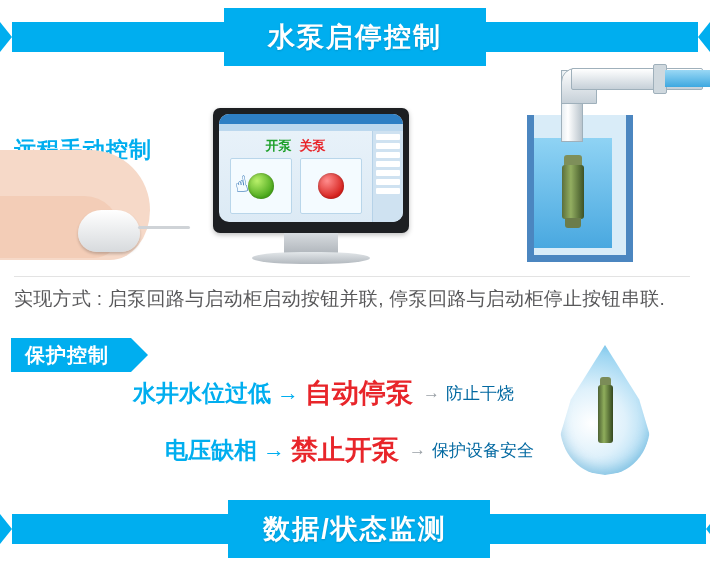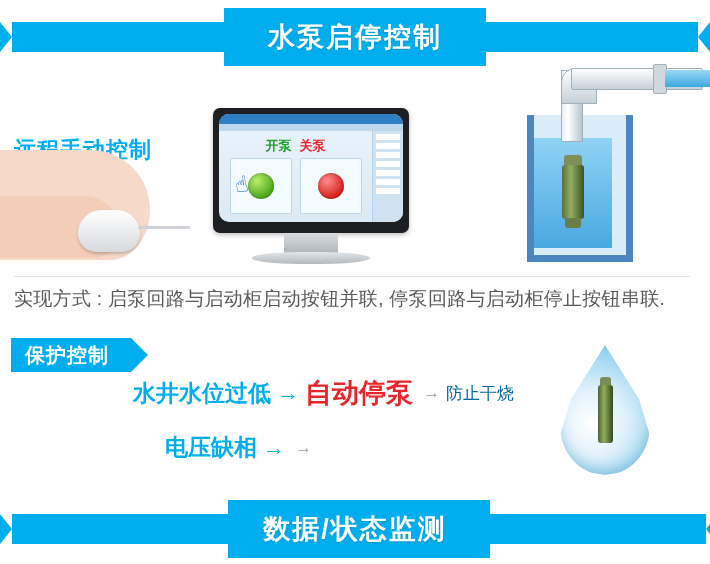--- a/index.html
+++ b/index.html
@@ -305,21 +305,23 @@
     <span class="r-cond">水井水位过低</span>
     <span class="r-arrow-blue">→</span>
     <span class="r-act-1">自动停泵</span>
     <span class="r-arrow-gray">→</span>
     <span class="r-res">防止干烧</span>
   </div>
 
   <div class="rule rule-2">
     <span class="r-cond">电压缺相</span>
     <span class="r-arrow-blue">→</span>
+    <span class="r-act-1">禁止开泵</span>
     <span class="r-arrow-gray">→</span>
+    <span class="r-res">保护设备安全</span>
   </div>
 
   <div class="droplet">
     <div class="droplet-shape"></div>
     <div class="droplet-cap"></div>
     <div class="droplet-pump"></div>
   </div>
 
   <div class="banner banner-bot" style="background:transparent;padding-left:8px;">
     <div class="bar"></div>

